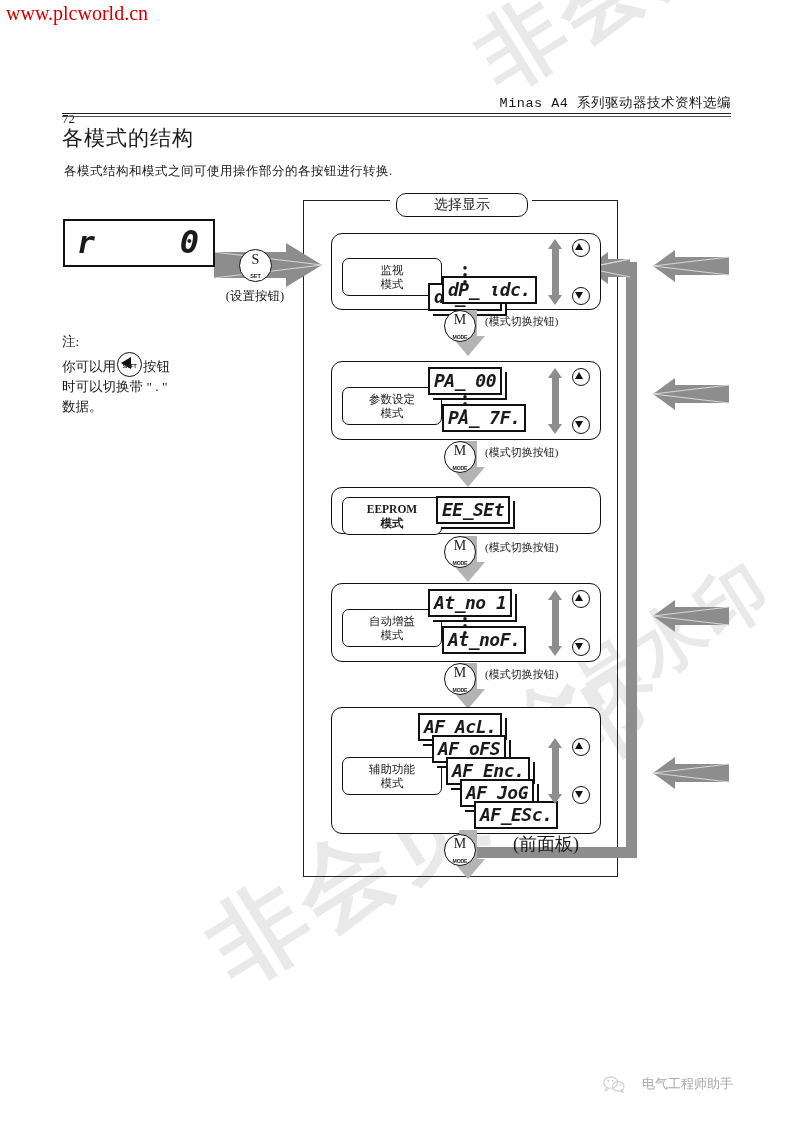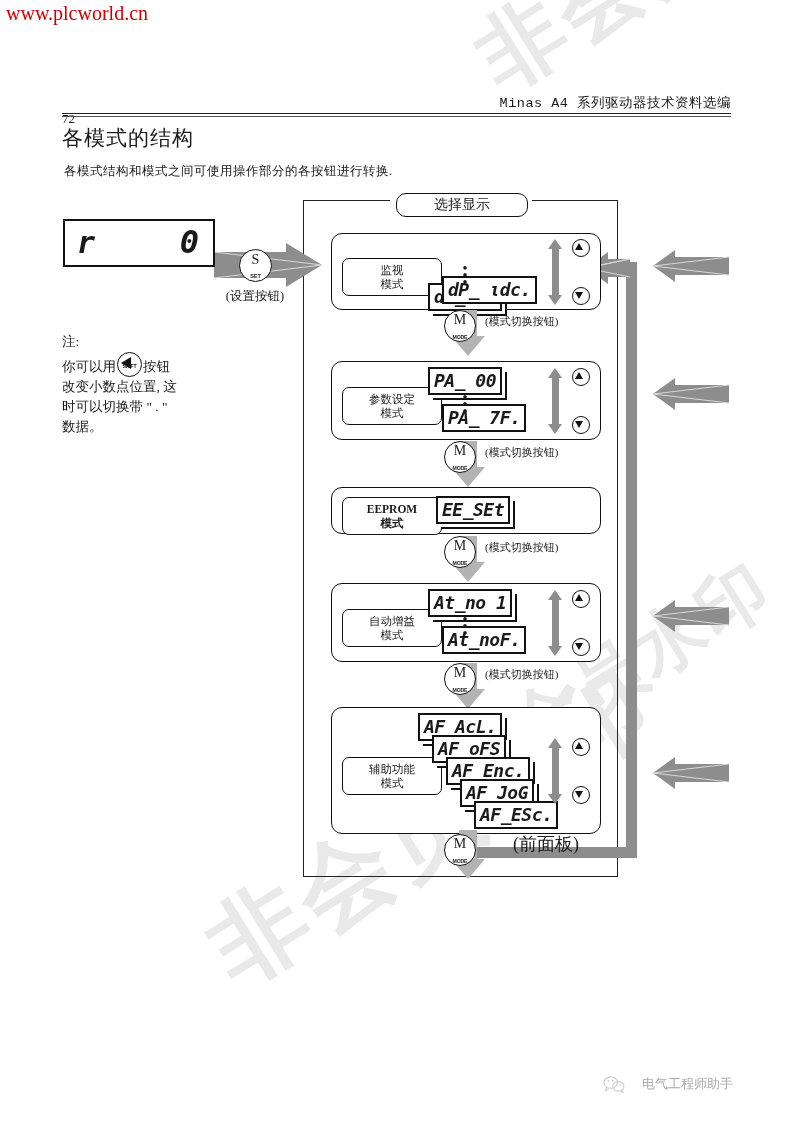--- a/index.html
+++ b/index.html
@@ -167,21 +167,20 @@
   <div class="disp7">
     <div class="d-l">r</div>
     <div class="d-r">0</div>
   </div>
 
   <div class="note">
     <div>注:</div>
     <div>
       <span>你可以用</span><span class="shift-ic"><span class="tri"></span><span class="lbl">SHIFT</span></span><span>按钮</span>
     </div>
-    <div>改变小数点位置, 这</div>
     <div>时可以切换带 " . "</div>
     <div>数据。</div>
   </div>
 
   <div class="setarrow">
     <svg width="108" height="44" viewBox="0 0 108 44">
       <polygon points="0,9 72,9 72,0 108,22 72,44 72,35 0,35" fill="#8d8d8d"></polygon>
       <polyline points="0,9 108,22 0,35" fill="none" stroke="#d8d8d8" stroke-width="1"></polyline>
     </svg>
   </div>

